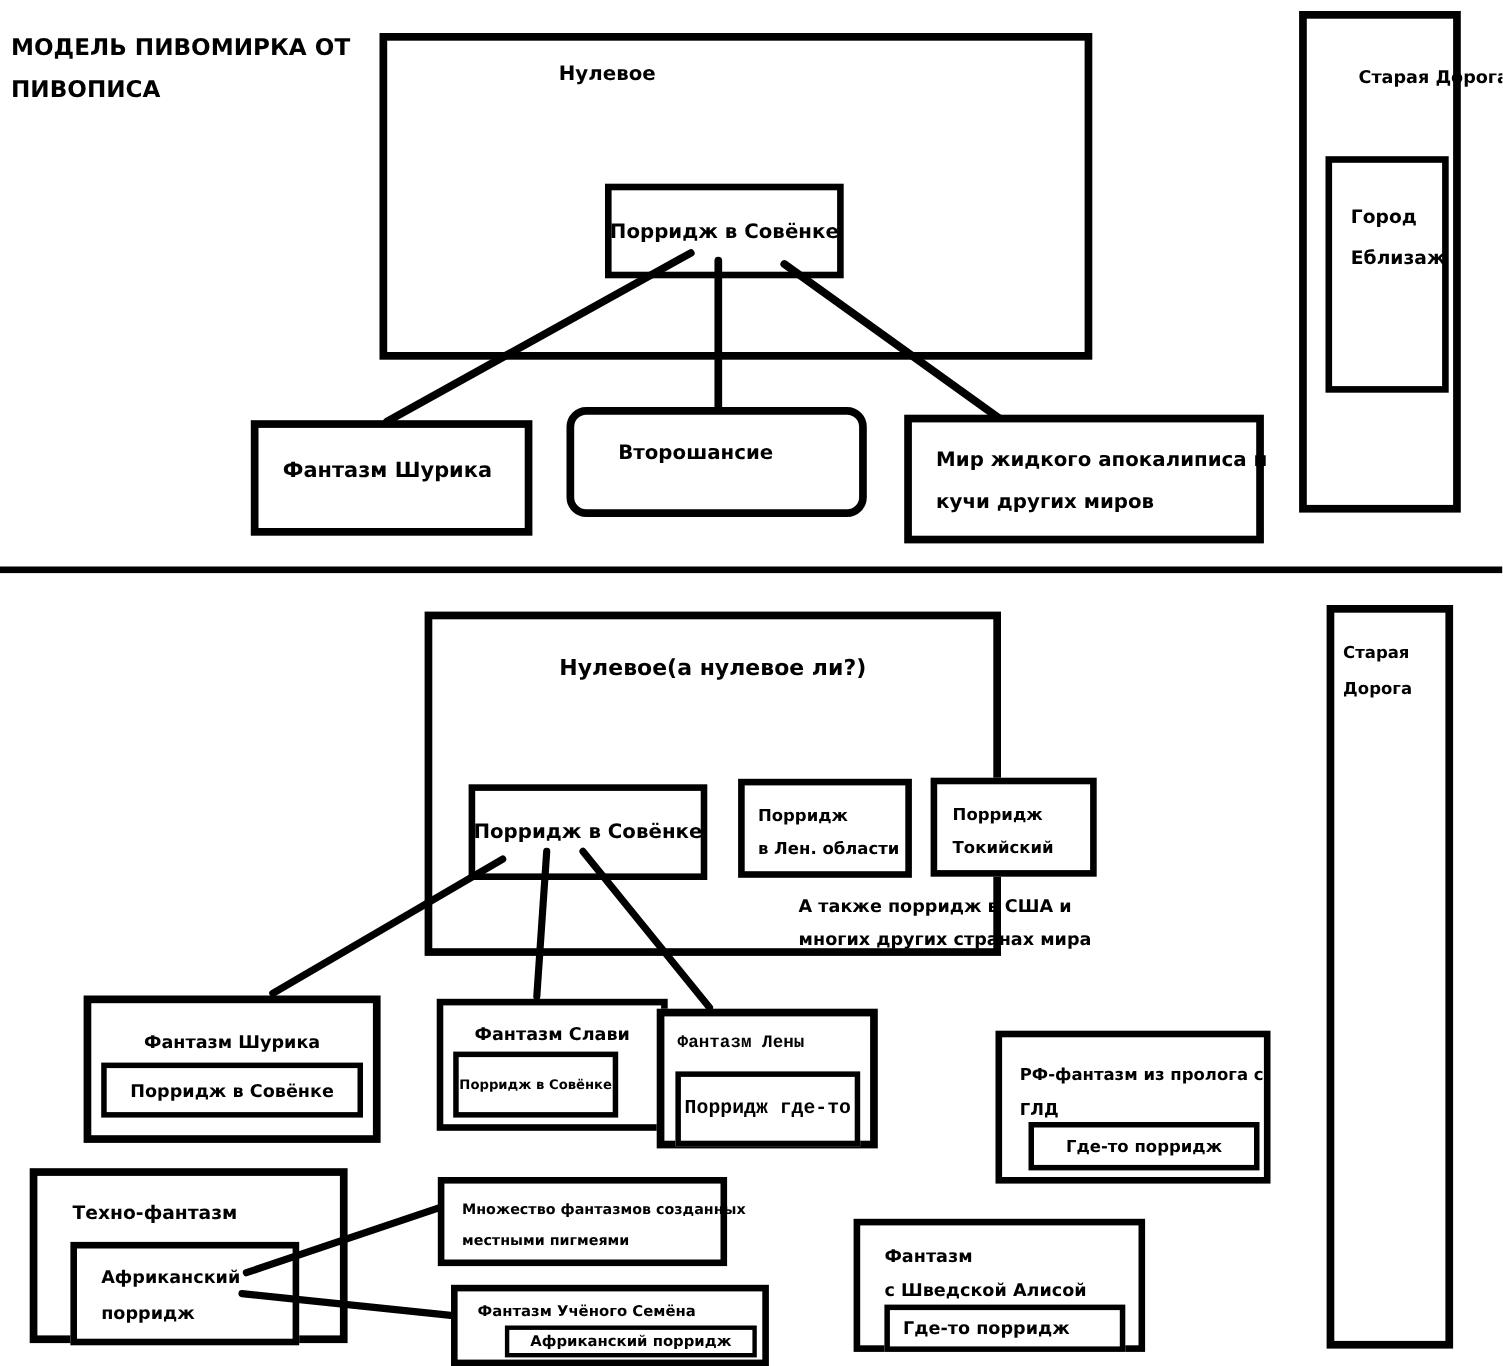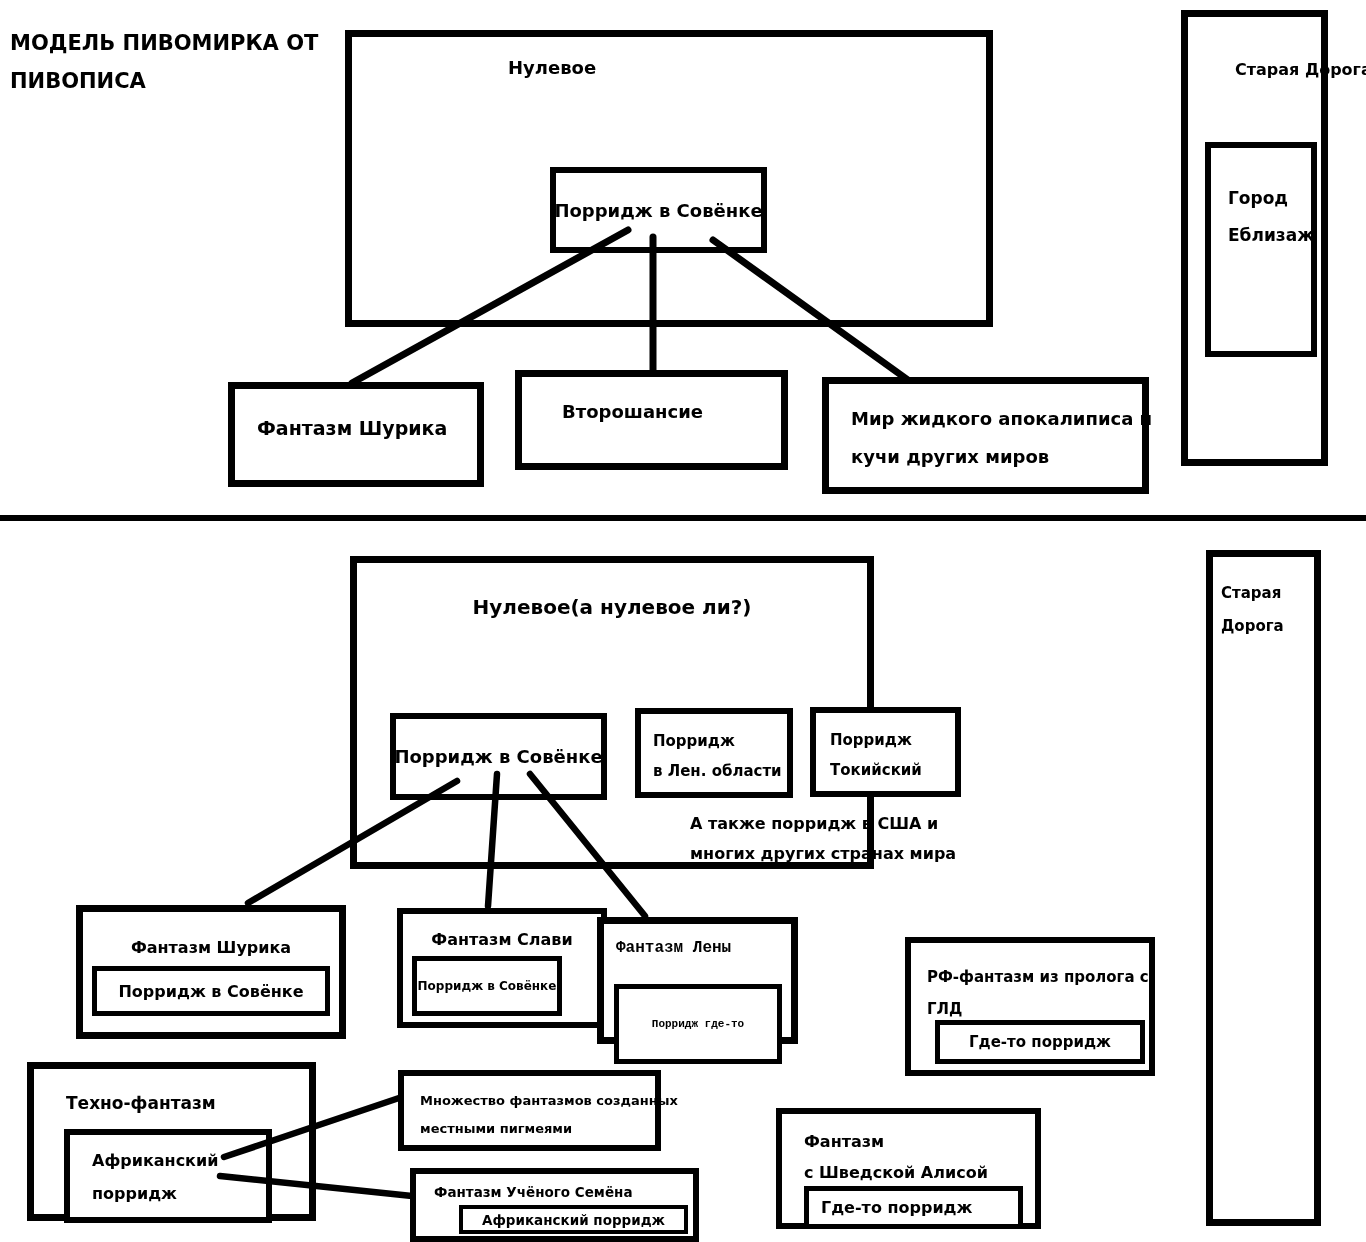--- a/index.html
+++ b/index.html
@@ -18,47 +18,47 @@
   .boxz{z-index:3;}
   .divider{position:absolute;left:0;top:515px;width:1366px;height:6px;background:#000;}
 
   
   .title{left:10px;top:24px;font-size:21px;line-height:38px;}
   .t-world{left:345px;top:30px;width:648px;height:297px;}
   .t-world-label{left:156px;top:20px;font-size:18px;}
   .t-porridge{left:198px;top:130px;width:217px;height:86px;font-size:18px;}
   .t-shurika{left:228px;top:382px;width:256px;height:105px;}
   .t-shurika-label{left:22px;top:28px;font-size:19px;}
-  .t-vtoro{left:515px;top:370px;width:273px;height:100px;}
+  .t-vtoro{left:515px;top:370px;width:273px;height:100px;border-radius:18px;}
   .t-vtoro-label{left:40px;top:24px;font-size:18px;}
   .t-liquid{left:822px;top:377px;width:327px;height:117px;}
   .t-liquid-text{left:22px;top:16px;font-size:18px;line-height:38px;}
   .t-road{left:1181px;top:10px;width:147px;height:456px;}
   .t-road-label{left:0;top:43px;width:100%;text-align:center;font-size:16px;margin-left:47px;}
   .t-city{left:17px;top:125px;width:112px;height:215px;}
   .t-city-text{left:17px;top:32px;font-size:17px;line-height:37px;}
 
   
-  .bb-world{left:350px;top:556px;width:524px;height:313px;}
+  .bb-world{left:386px;top:556px;width:524px;height:313px;}
   .bb-world-label{left:0;top:32px;width:100%;text-align:center;font-size:20px;}
   .bb-porridge{left:33px;top:150px;width:217px;height:87px;font-size:18px;}
   .bb-len{left:278px;top:145px;width:158px;height:90px;}
   .bb-len-text{left:12px;top:12px;font-size:15px;line-height:30px;}
   .bb-tokyo{left:453px;top:144px;width:151px;height:90px;}
   .bb-tokyo-text{left:14px;top:12px;font-size:15px;line-height:30px;}
   .bb-note{left:333px;top:246px;font-size:16px;line-height:30px;}
   .f-shurika{left:76px;top:905px;width:270px;height:134px;}
   .f-shurika-label{left:0;top:26px;width:100%;text-align:center;font-size:16px;}
   .f-shurika-inner{left:9px;top:54px;width:238px;height:50px;font-size:16px;}
   .f-slavi{left:397px;top:908px;width:210px;height:120px;border-width:6px;}
   .f-slavi-label{left:0;top:16px;width:100%;text-align:center;font-size:16px;}
   .f-slavi-inner{left:9px;top:42px;width:150px;height:60px;font-size:12px;}
   .f-leny{left:597px;top:917px;width:201px;height:127px;font-family:Liberation Mono, monospace;}
   .f-leny-label{left:12px;top:15px;font-size:16px;}
-  .f-leny-inner{left:10px;top:60px;width:168px;height:80px;font-size:11px;}
+  .f-leny-inner{left:10px;top:50px;width:168px;height:68px;font-size:18px;}
   .rf{left:905px;top:937px;width:250px;height:139px;border-width:6px;}
   .rf-text{left:16px;top:18px;font-size:15px;line-height:32px;}
   .rf-inner{left:24px;top:77px;width:210px;height:44px;font-size:15px;}
   .tehno{left:27px;top:1062px;width:289px;height:159px;}
   .tehno-label{left:32px;top:24px;font-size:17px;}
   .tehno-inner{left:30px;top:60px;width:208px;height:94px;border-width:6px;}
   .tehno-inner-text{left:22px;top:9px;font-size:16px;line-height:33px;}
   .pigmei{left:398px;top:1070px;width:263px;height:81px;border-width:6px;padding-left:46px;}
   .pigmei-text{left:16px;top:11px;font-size:13px;line-height:28px;}
   .semyon{left:410px;top:1168px;width:289px;height:74px;border-width:6px;}

